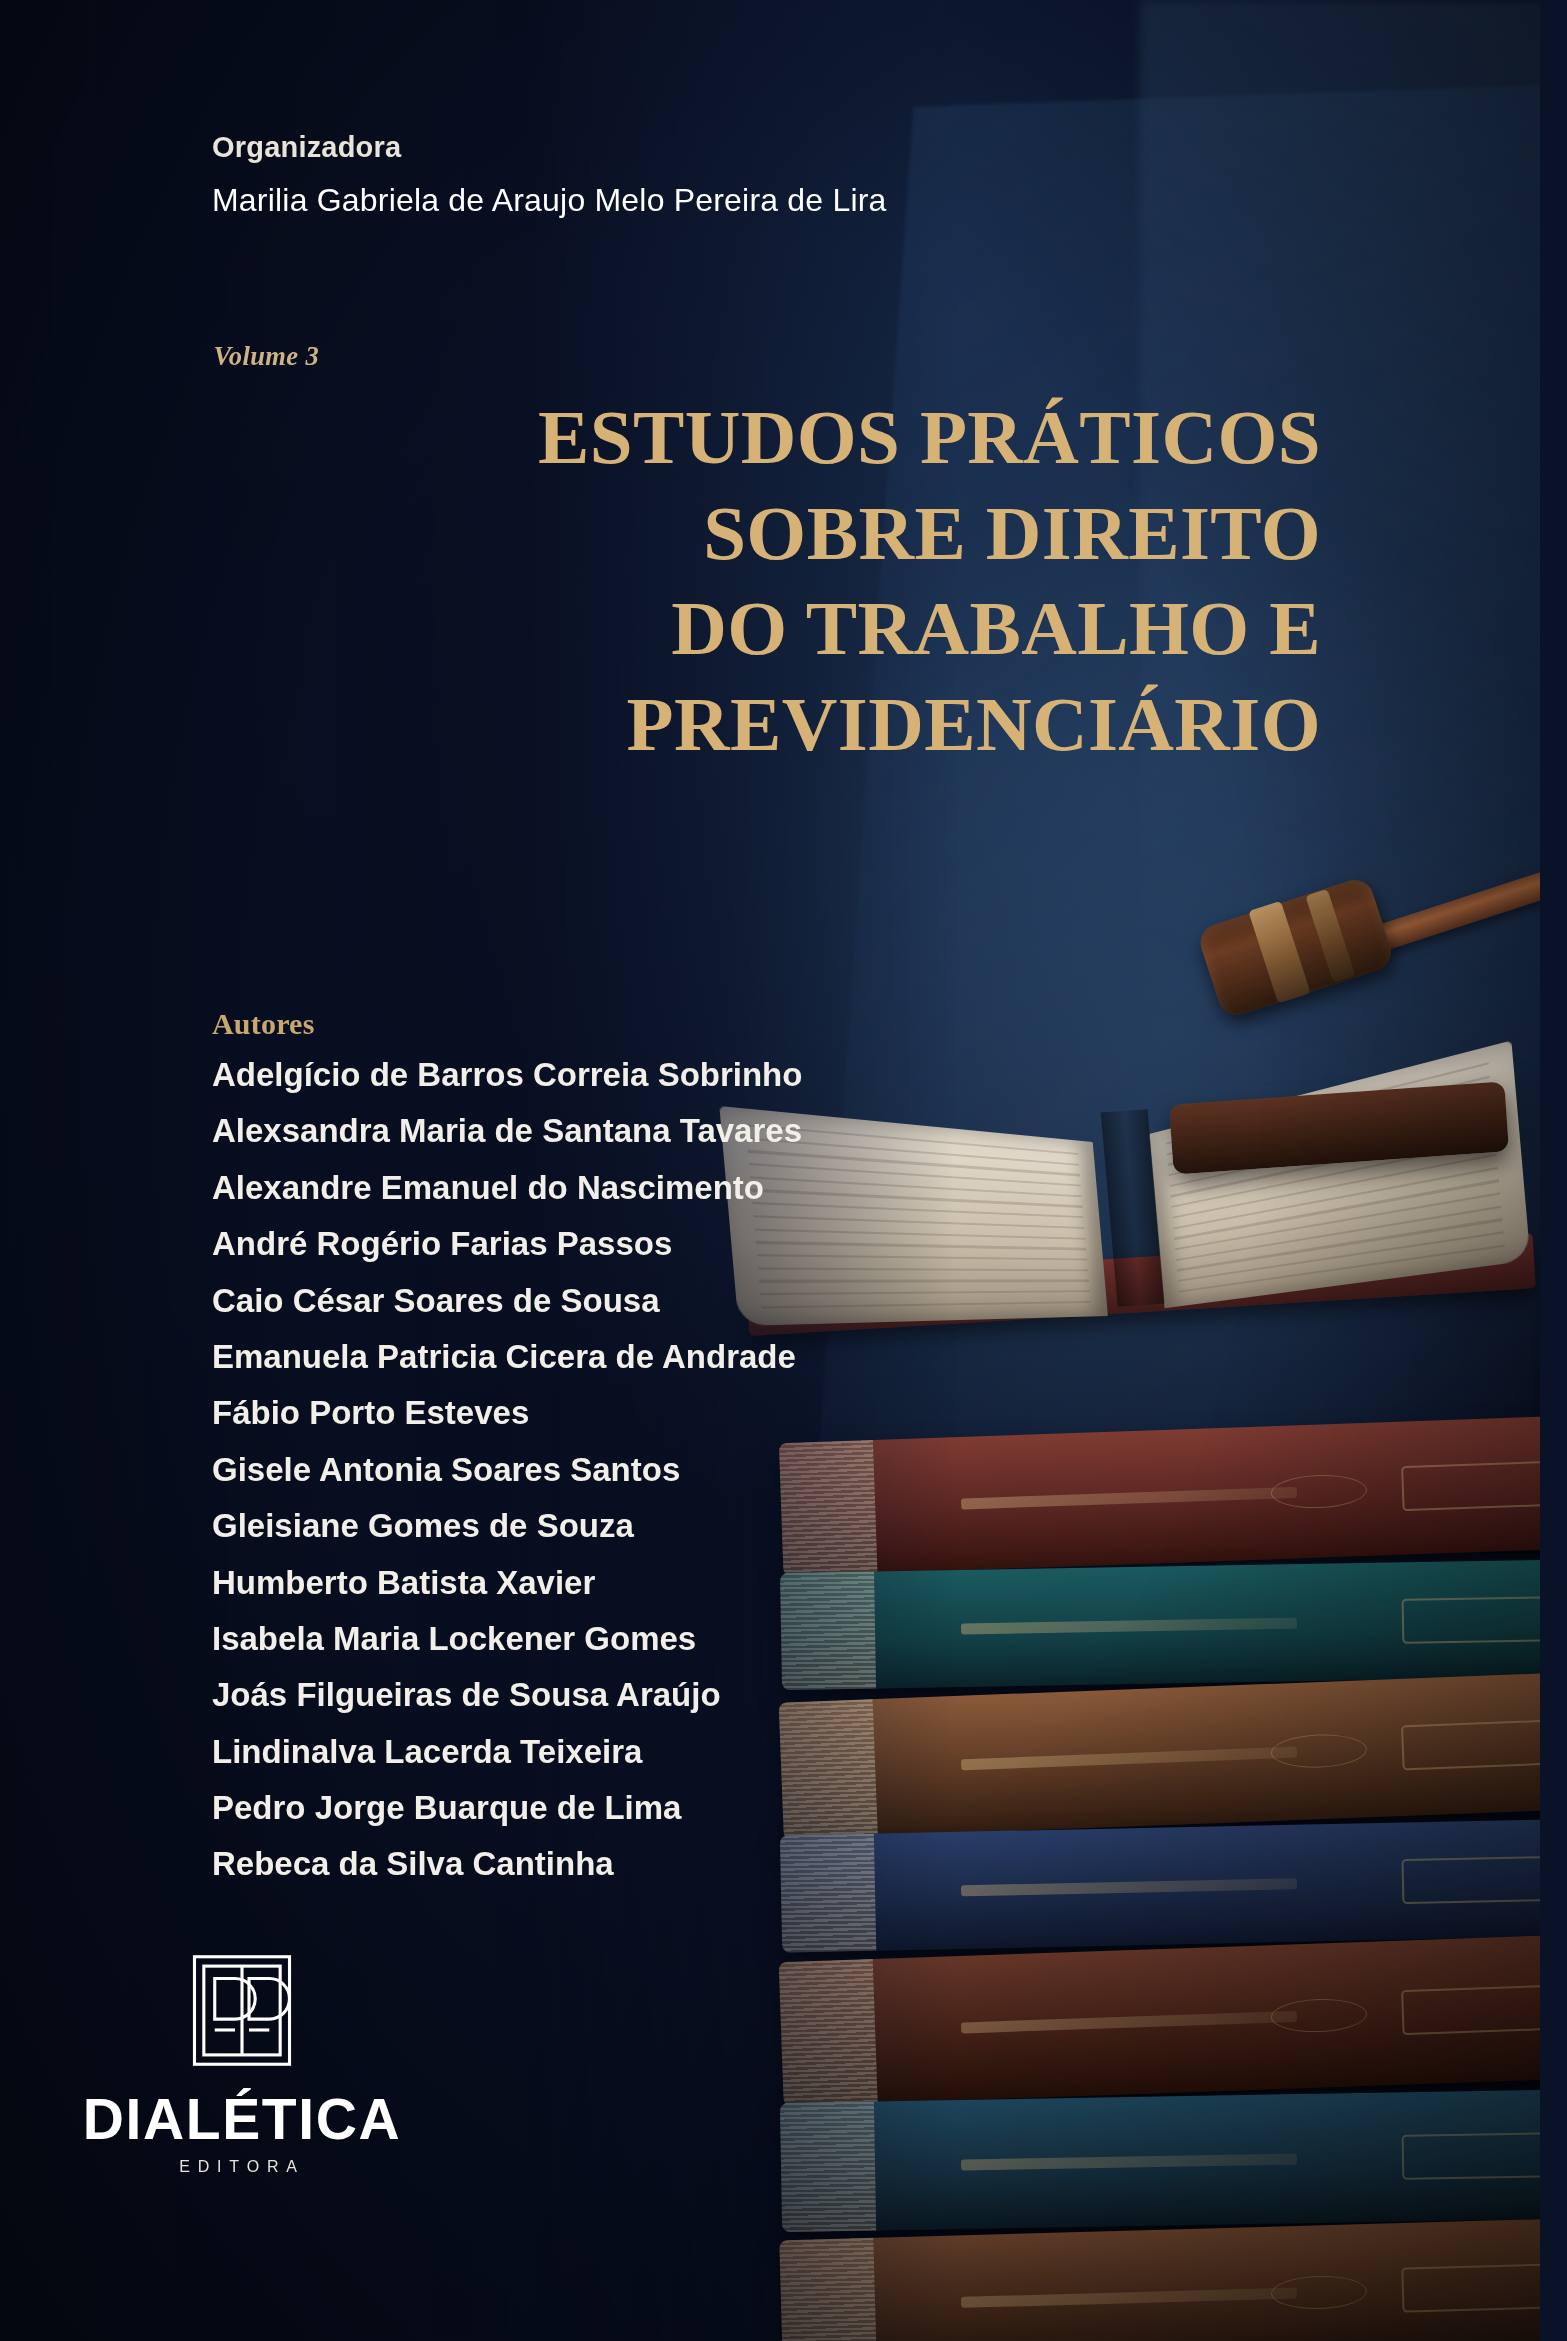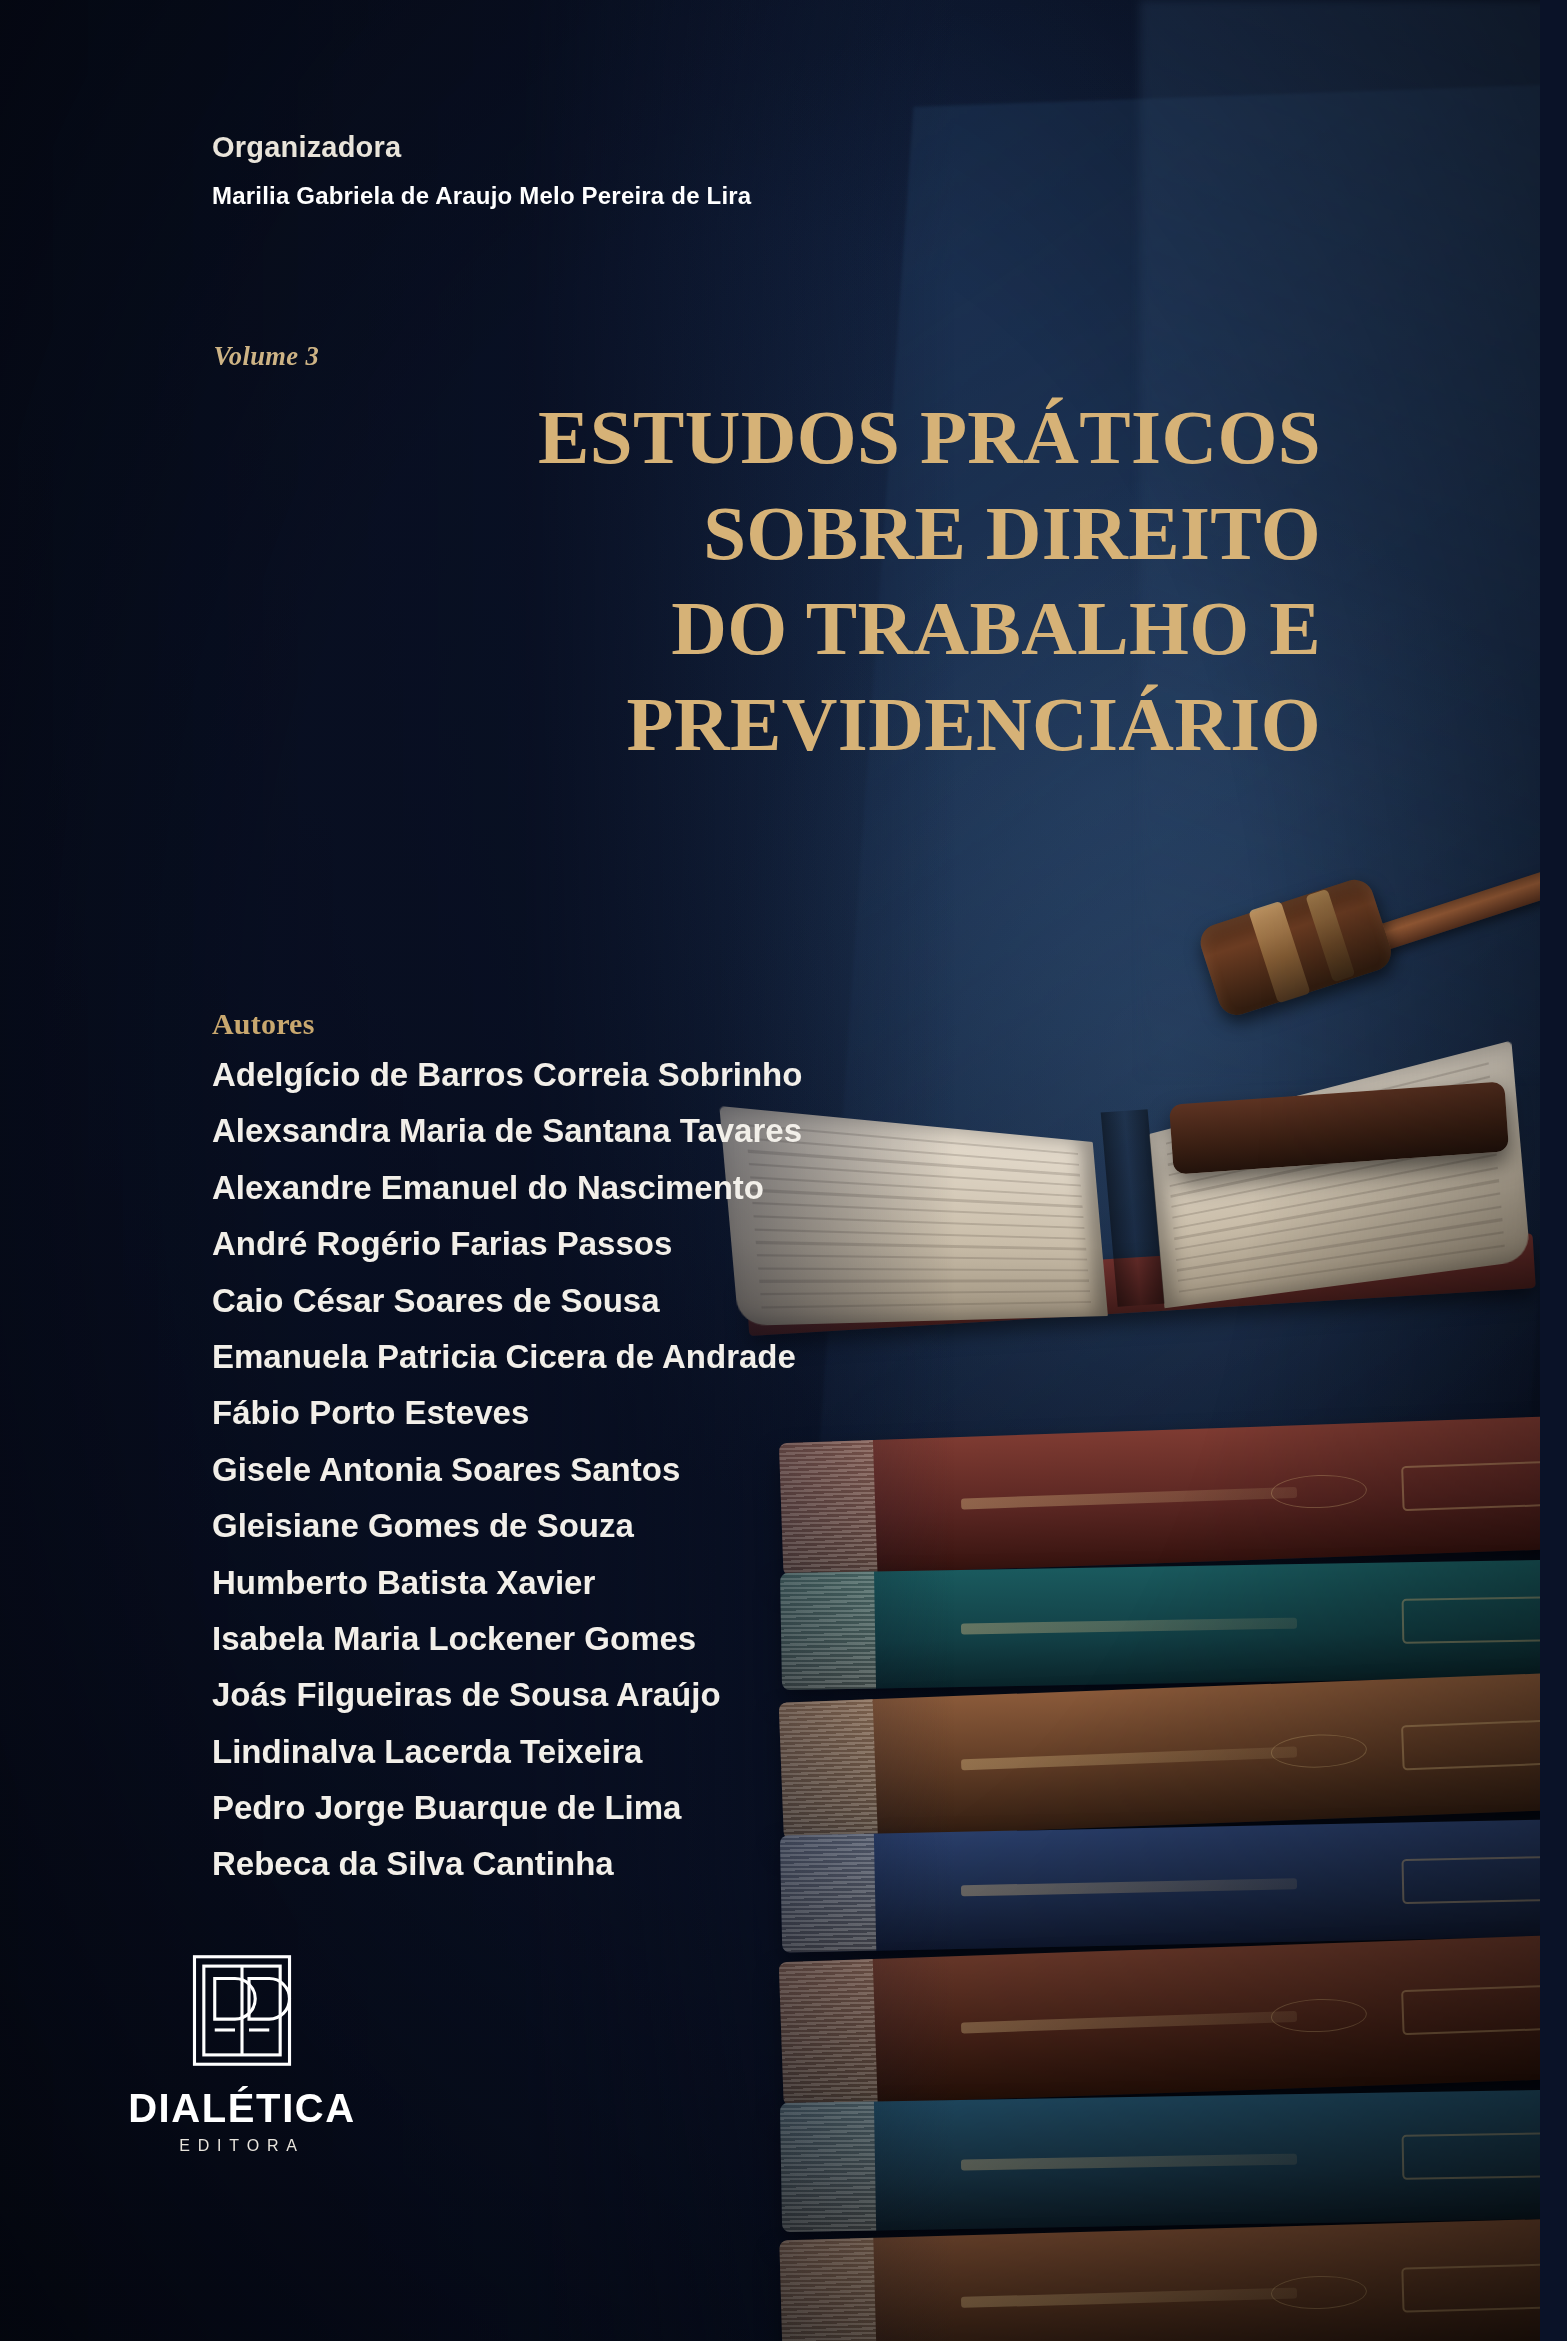--- a/index.html
+++ b/index.html
@@ -269,22 +269,22 @@
     top: 131px;
     font-size: 29px;
     font-weight: 700;
     color: #e9e4da;
     letter-spacing: 0.2px;
   }
   .organizer-name {
     position: absolute;
     left: 0;
     top: 182px;
-    font-size: 24px;
-    font-weight: 700;
+    font-size: 32px;
+    font-weight: 400;
     color: #ffffff;
     letter-spacing: 0.2px;
     white-space: nowrap;
   }
 
   .volume {
     position: absolute;
     left: 1.6px;
     top: 341px;
     font-family: "Liberation Serif", serif;
@@ -344,21 +344,21 @@
   }
   .logo-mark {
     position: relative;
     width: 148px;
     height: 117px;
     margin: 0 auto;
   }
   .logo-name {
     margin-top: 17px;
     text-align: center;
-    font-size: 40px;
+    font-size: 57px;
     font-weight: 700;
     letter-spacing: 1.6px;
     color: #ffffff;
   }
   .logo-sub {
     margin-top: 6.2px;
     text-align: center;
     font-size: 16px;
     letter-spacing: 7.8px;
     color: #e8e4dc;

